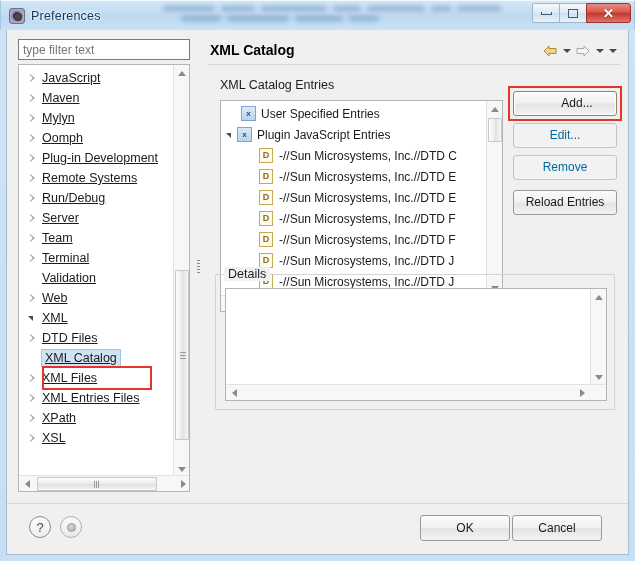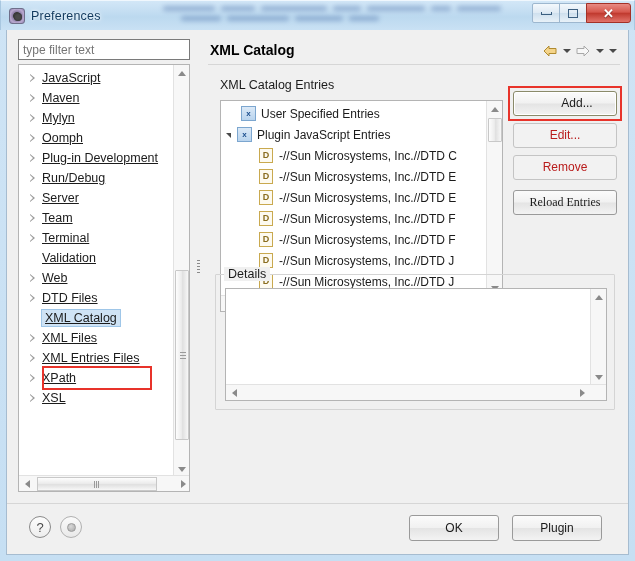--- a/index.html
+++ b/index.html
@@ -312,34 +312,34 @@
   .btn {
     font-family: "Liberation Sans", sans-serif;
     font-size: 12px;
     color: #1b1b1b;
     background: linear-gradient(180deg,#fbfbfb 0%, #f1f1f1 48%, #e4e4e4 52%, #f3f3f3 100%);
     border: 1px solid #9a9a9a;
     border-radius: 3px;
     text-align: center;
     cursor: default;
   }
-  .btn.disabled { color: #b91c1c; border-color: #c4c4c4; background: #f2f2f2; }
+  .btn.disabled { color: #0369a1; border-color: #c4c4c4; background: #f2f2f2; }
   .btn.focus {
     border-color: #8a8a6a;
     box-shadow: inset 0 0 0 1px #ffffff;
   }
   .side-btn {
     position: absolute; left: 305px;
     width: 104px; height: 25px;
     line-height: 23px;
   }
   #btn-add { top: 13px; padding-left: 24px; }
   #btn-edit { top: 45px; }
   #btn-remove { top: 77px; }
-  #btn-reload { top: 112px; font-family: Liberation Serif, serif; }
+  #btn-reload { top: 112px; }
 
   #details-group { left: 12px; top: 240px; width: 400px; height: 136px; }
   .details-box {
     position: absolute; left: 9px; top: 13px;
     width: 382px; height: 113px;
     background: #ffffff;
     border: 1px solid #b4b4b4;
     overflow: hidden;
   }
 
@@ -369,21 +369,21 @@
   }
   .apply-ic i {
     width: 9px; height: 9px; border-radius: 50%;
     background: radial-gradient(circle at 40% 35%, #d8d8d8, #a8a8a8);
     border: 1px solid #9a9a9a;
   }
   .bot-btn {
     position: absolute; top: 11px;
     width: 90px; height: 26px; line-height: 24px;
   }
-  #btn-ok { right: 129px; margin-left: 9px; }
+  #btn-ok { right: 118px; margin-left: 9px; }
   #btn-cancel { right: 26px; }
 </style>
 </head>
 <body>
 
 <div id="window">
 
   <div class="titlebar">
     <div class="glass-blur">
       <i style="left:12px;  top:3px;  width:52px;"></i>
@@ -449,20 +449,26 @@
               <div class="tnode">
                 <span class="arrow collapsed">
                   <i></i>
                 </span>
                 <span class="tlabel">Plug-in Development</span>
               </div>
               <div class="tnode">
                 <span class="arrow collapsed">
                   <i></i>
                 </span>
+                <span class="tlabel">Remote Systems</span>
+              </div>
+              <div class="tnode">
+                <span class="arrow collapsed">
+                  <i></i>
+                </span>
                 <span class="tlabel">Run/Debug</span>
               </div>
               <div class="tnode">
                 <span class="arrow collapsed">
                   <i></i>
                 </span>
                 <span class="tlabel">Server</span>
               </div>
               <div class="tnode">
                 <span class="arrow collapsed">
@@ -478,20 +484,24 @@
               </div>
               <div class="tnode">
                 <span class="arrow none"></span>
                 <span class="tlabel">Validation</span>
               </div>
               <div class="tnode">
                 <span class="arrow collapsed">
                   <i></i>
                 </span>
                 <span class="tlabel">Web</span>
+              </div>
+              <div class="tnode">
+                <span class="arrow expanded"></span>
+                <span class="tlabel">XML</span>
               </div>
               <div class="tnode indent1">
                 <span class="arrow collapsed">
                   <i></i>
                 </span>
                 <span class="tlabel">DTD Files</span>
               </div>
               <div class="tnode indent1 selected">
                 <span class="arrow none"></span>
                 <span class="tlabel">XML Catalog</span>
@@ -700,16 +710,16 @@
 
     <div class="bottom-sep"></div>
     <div class="bottom-bar">
       <div class="help-ic">
         <span>?</span>
       </div>
       <div class="apply-ic">
         <i></i>
       </div>
       <div class="btn bot-btn" id="btn-ok">OK</div>
-      <div class="btn bot-btn" id="btn-cancel">Plugin</div>
+      <div class="btn bot-btn" id="btn-cancel">Cancel</div>
     </div>
   </div>
 </div>
 
 </body></html>

